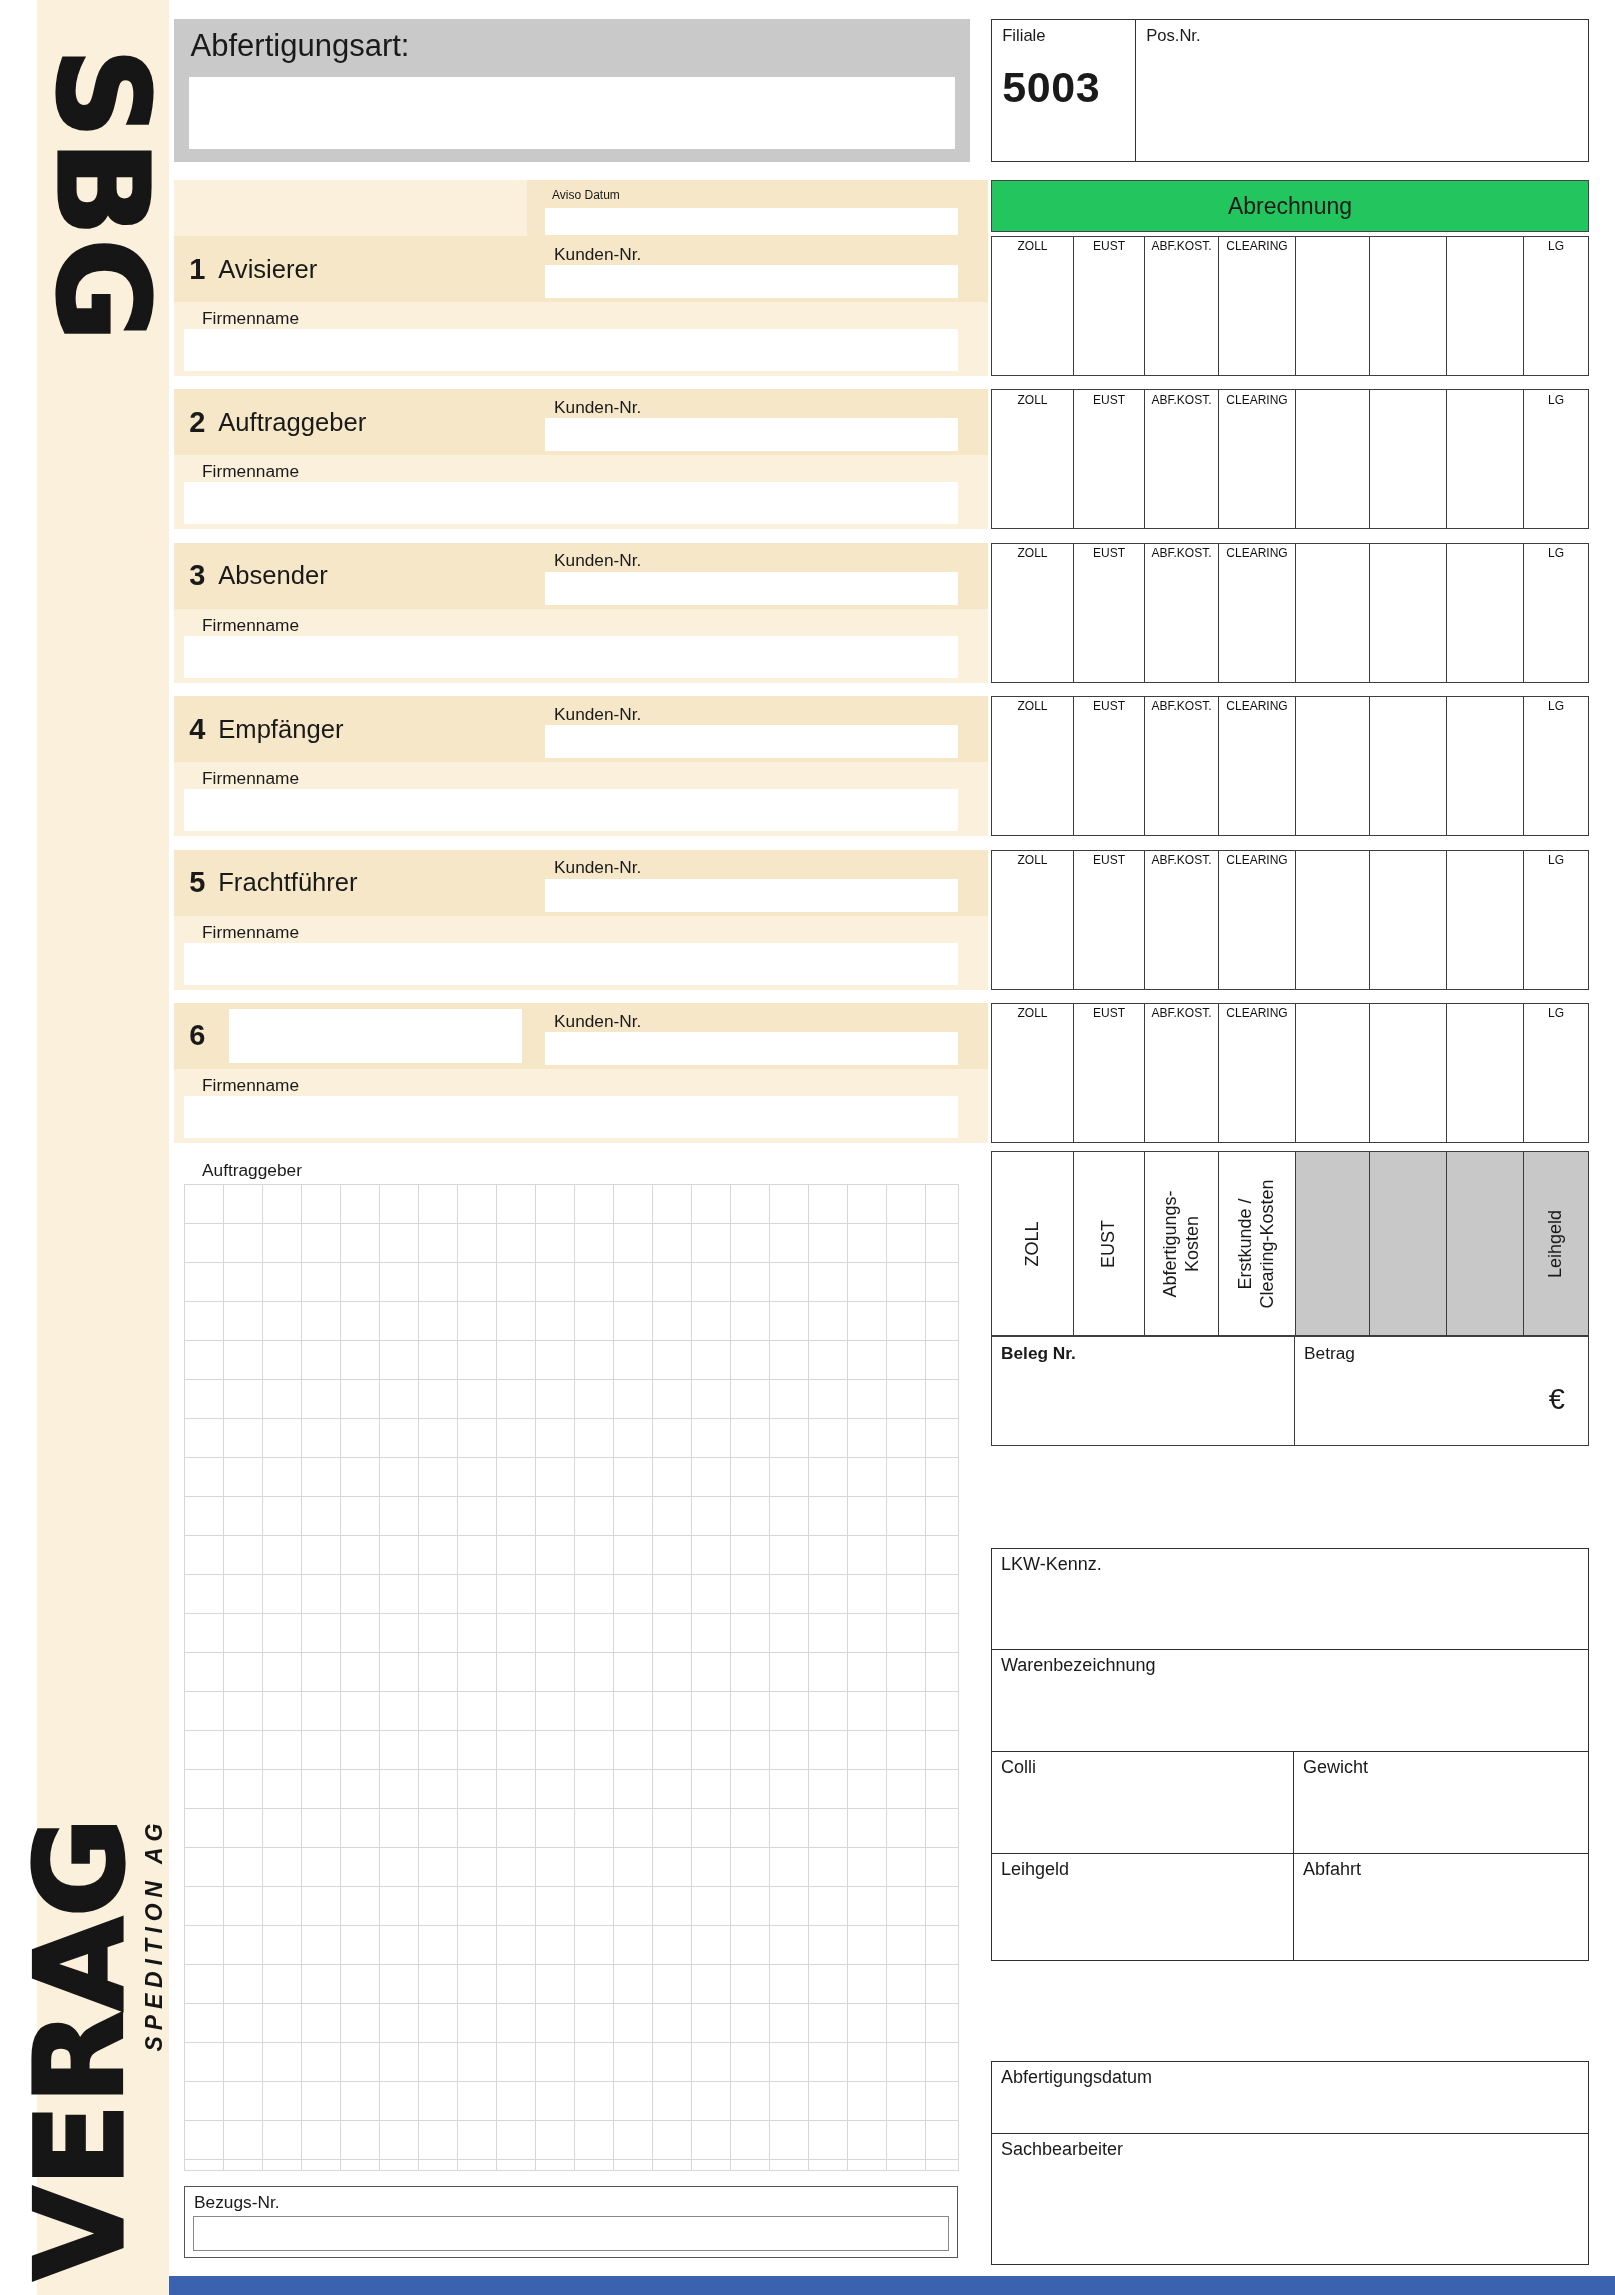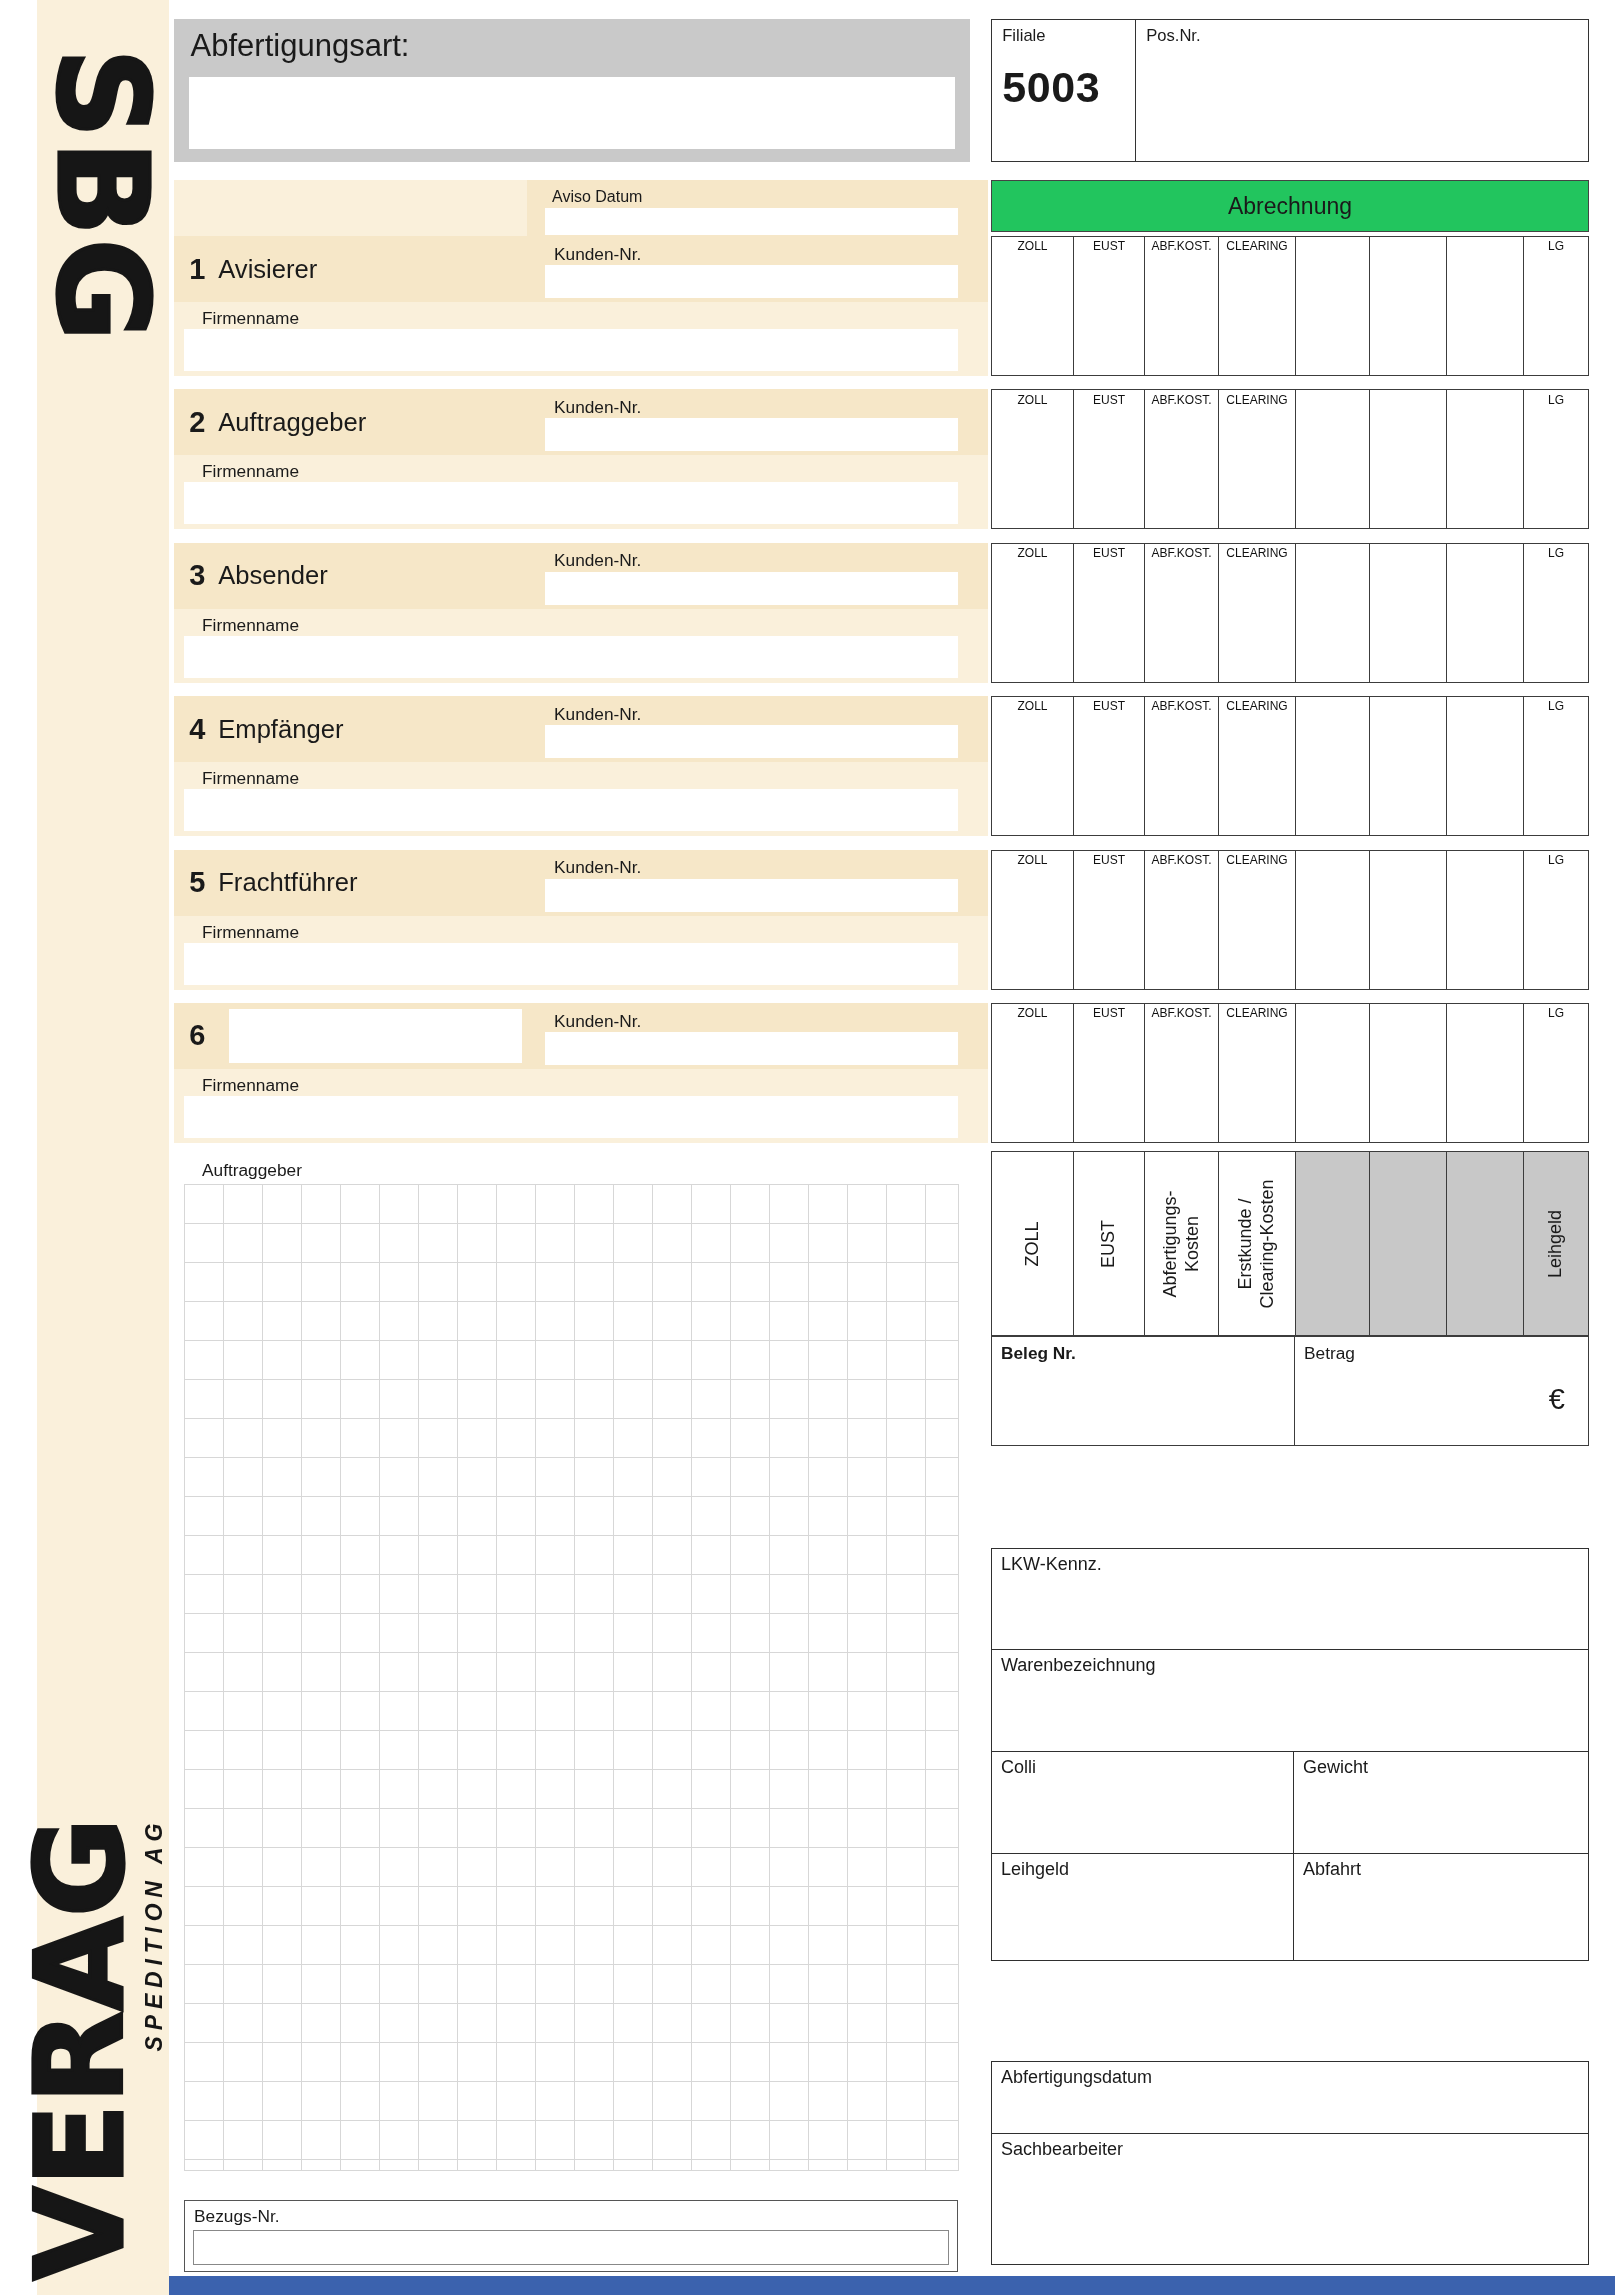--- a/index.html
+++ b/index.html
@@ -44,21 +44,21 @@
 
   .filiale-box { position:absolute; left:991px; top:19px; width:598px; height:143px; border:1.9px solid #333; background:#fff; display:flex; }
   .filiale-cell { width:144px; border-right:1.9px solid #333; padding:6.4px 0 0 10.2px; }
   .small-label { font-size:16.6px; }
   .filiale-value { font-size:43px; font-weight:bold; margin-top:16.6px; letter-spacing:0.6px; }
   .posnr-cell { flex:1; padding:6.4px 0 0 10.2px; }
 
   
   .aviso { position:absolute; left:174px; top:180px; width:814px; height:56px; background:#FAF0DB; }
   .aviso-inner { position:absolute; left:353px; top:0; width:461px; height:56px; background:#F6E7C8; }
-  .aviso-label { position:absolute; left:378px; top:7.7px; font-size:16px; }
+  .aviso-label { position:absolute; left:378px; top:7.7px; font-size:12px; }
   .aviso-input { position:absolute; left:371px; top:28px; width:413px; height:27px; background:#fff; }
 
   .abr-header { position:absolute; left:991px; top:180px; width:598px; height:52px; background:#22c55e; border:1.3px solid #444; display:flex; align-items:center; justify-content:center; font-size:23px; }
 
   
   .sections { position:absolute; left:174px; top:236px; display:flex; flex-direction:column; gap:13.4px; }
   .section { position:relative; width:814px; height:140px; background:#FAF0DB; }
   .sec-band { position:absolute; left:0; top:0; width:814px; height:66px; background:#F6E7C8; display:flex; align-items:center; }
   .sec-num { font-size:29px; font-weight:bold; margin-left:15.3px; }
   .sec-name { font-size:25.6px; margin-left:12.8px; }
@@ -90,21 +90,21 @@
   .anm-label { position:absolute; left:202px; top:1160px; font-size:17.3px; }
   .anm-grid {
     position:absolute; left:184px; top:1184px; width:775px; height:987px;
     background-image:
       linear-gradient(to right, #d7d7d7 1.3px, transparent 1.3px),
       linear-gradient(to bottom, #d7d7d7 1.3px, transparent 1.3px);
     background-size:39px 39px;
     border-right:1.3px solid #d7d7d7; border-bottom:1.3px solid #d7d7d7;
   }
 
-  .bezug-box { position:absolute; left:184px; top:2186px; width:774px; height:72px; border:1.3px solid #555; background:#fff;margin-top:14px; }
+  .bezug-box { position:absolute; left:184px; top:2186px; width:774px; height:72px; border:1.3px solid #555; background:#fff; }
   .bezug-label { position:absolute; left:9px; top:5.1px; font-size:17.3px; }
   .bezug-input { position:absolute; left:7.7px; top:29px; right:7.7px; bottom:6.4px; border:1.3px solid #888; background:#fff; }
 
   
   .lkw-box { position:absolute; left:991px; top:1548px; width:598px; height:413px; border:1.9px solid #2f2f2f; background:#fff; display:flex; flex-direction:column; }
   .lkw-row { border-bottom:1.3px solid #2f2f2f; padding:5.1px 0 0 9px; font-size:18px; }
   .lkw-r1 { height:101px; }
   .lkw-r2 { height:102px; }
   .lkw-split { border-bottom:1.3px solid #2f2f2f; height:102px; display:flex; padding:0; }
   .lkw-split.last { border-bottom:none; flex:1; }

